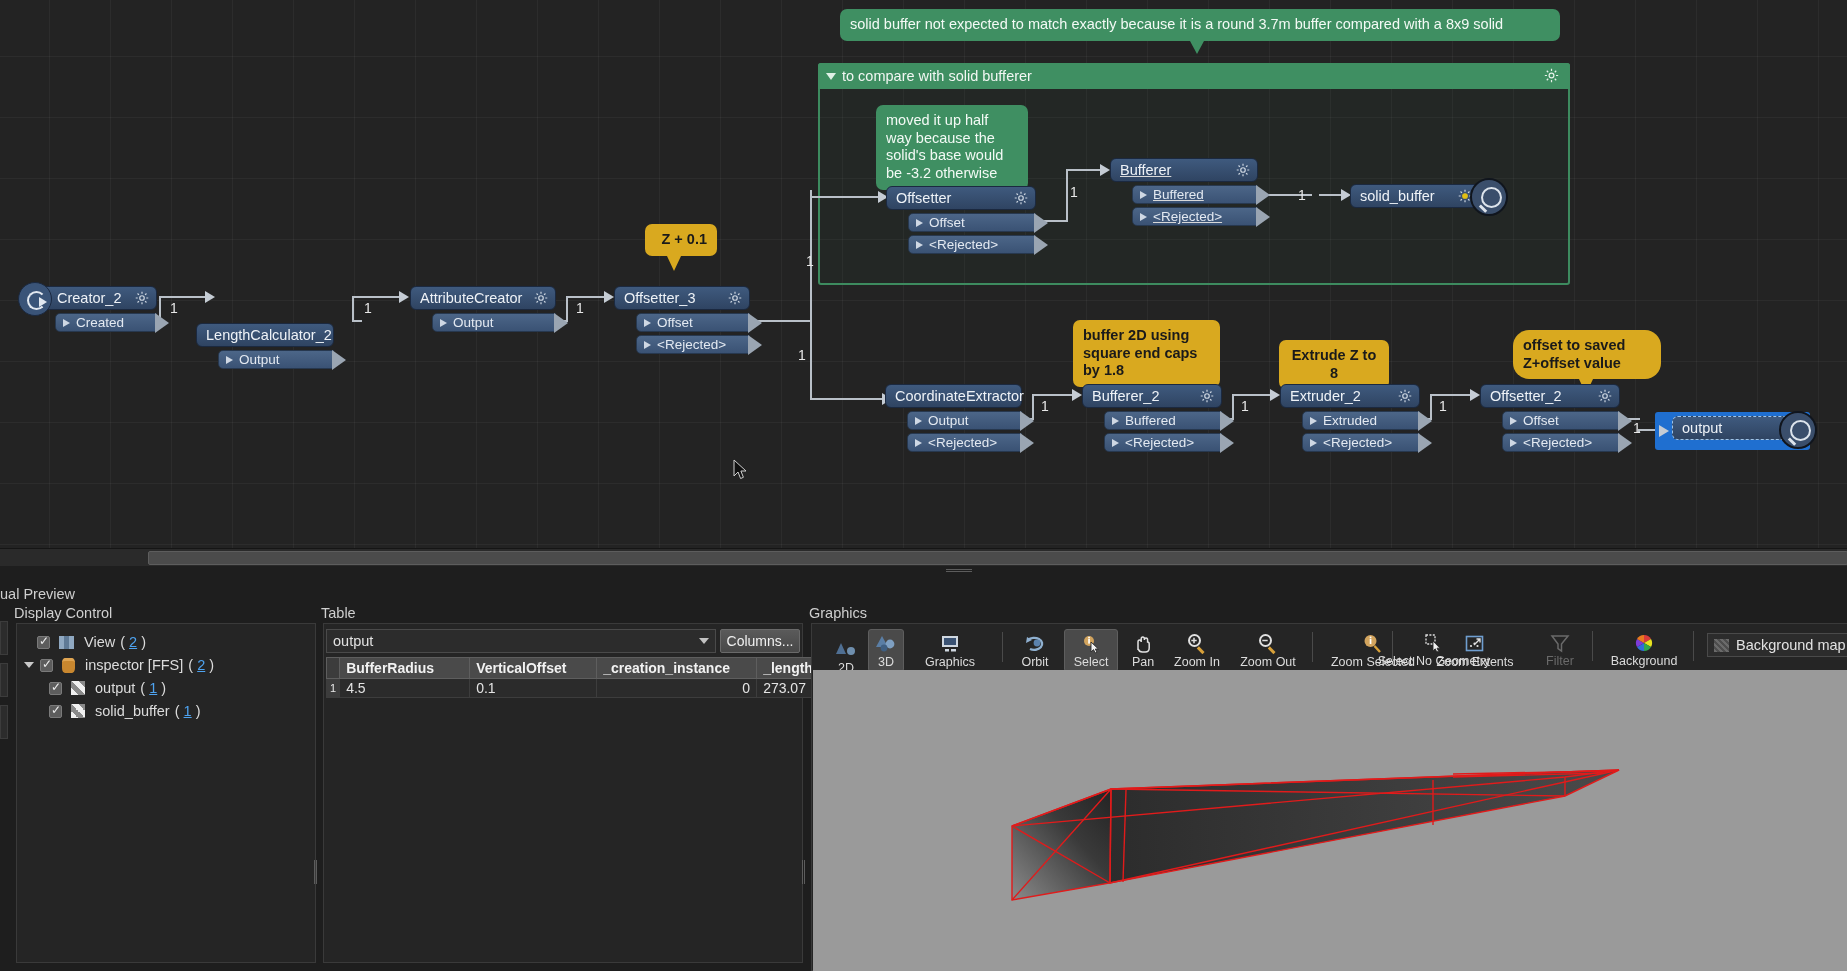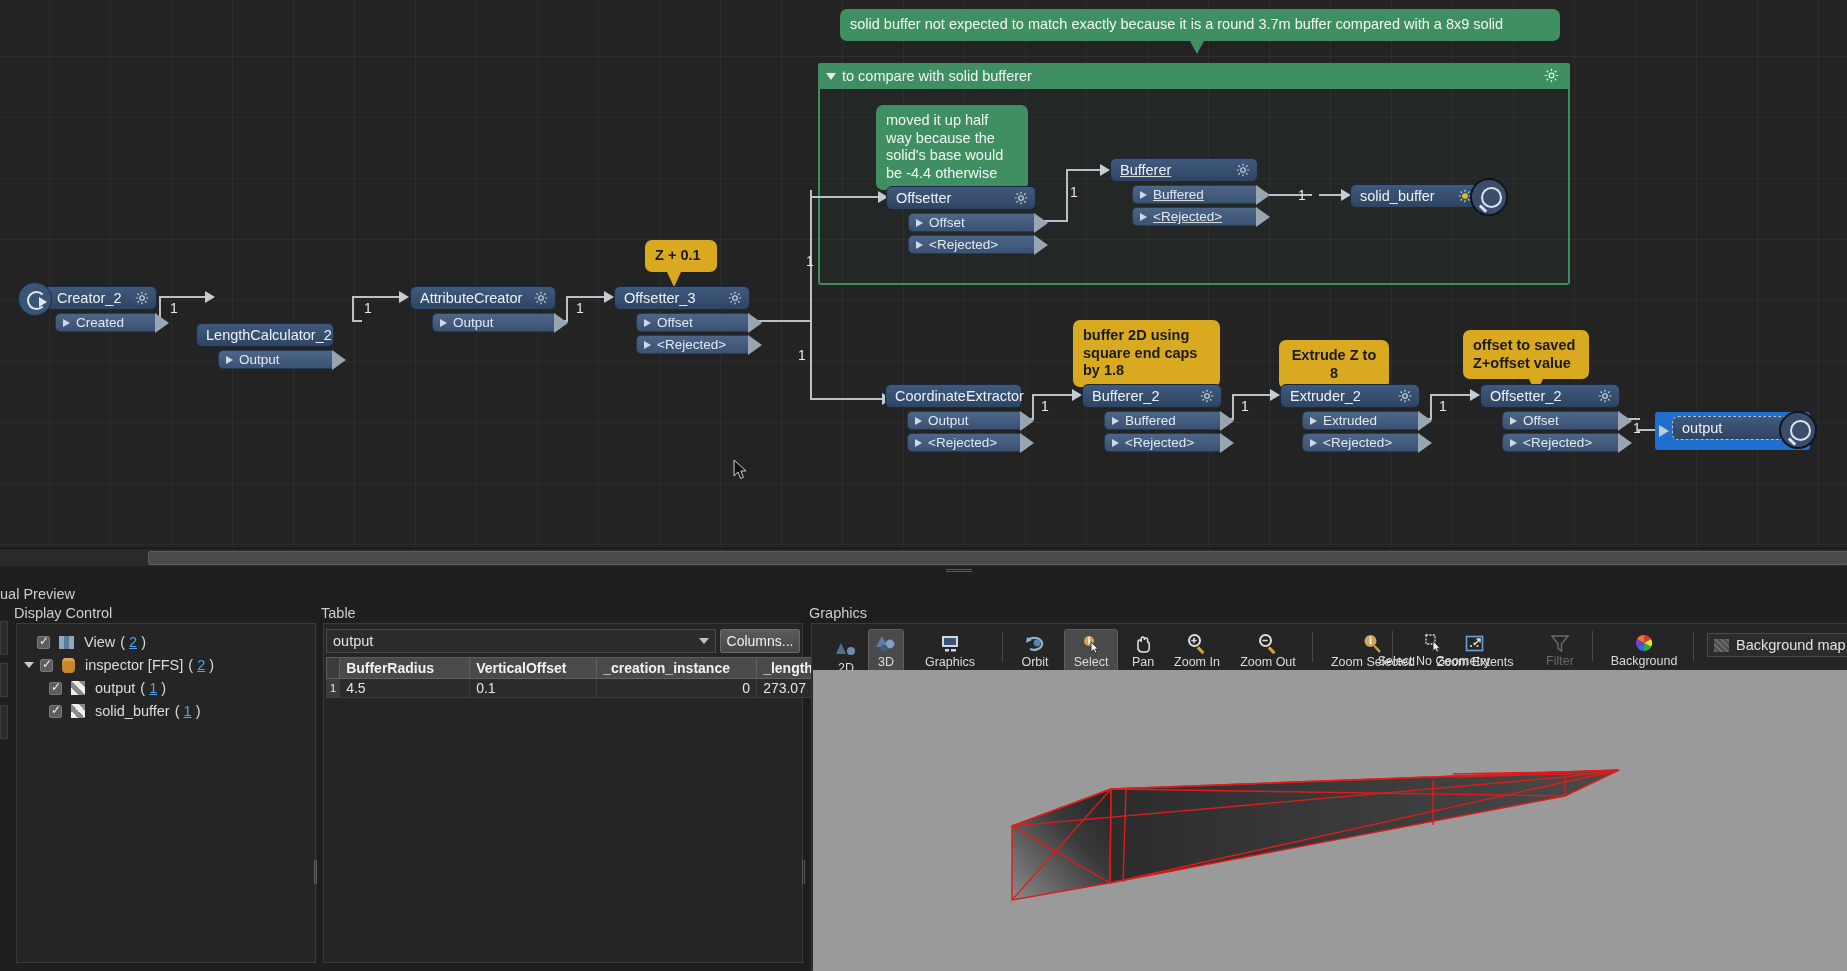--- a/index.html
+++ b/index.html
@@ -163,41 +163,41 @@
       </svg>
     </div>
   </div>
 
   <div class="note green" style="left:840px; top:9px; width:720px;">
     <span>solid buffer not expected to match exactly because it is a round 3.7m buffer compared with a 8x9 solid</span>
     <span class="tail" style="left:350px; bottom:-13px;"></span>
   </div>
 
   <div class="note green" style="left:876px; top:105px; width:152px;">
-    <span>moved it up half way because the solid's base would be -4.4 otherwise</span>
+    <span>moved it up half way because the solid's base would be -3.2 otherwise</span>
     <span class="tail" style="left:62px; bottom:-13px;"></span>
   </div>
 
-  <div class="note yellow" style="left:645px; top:240px; width:72px; text-align:left;">
+  <div class="note yellow" style="left:645px; top:224px; width:72px; text-align:right;">
     <span>Z + 0.1</span>
     <span class="tail" style="left:22px; bottom:-15px;"></span>
   </div>
 
 
   <div class="note yellow" style="left:1073px; top:320px; width:147px;">
     <span>buffer 2D using square end caps by 1.8</span>
     <span class="tail" style="left:64px; bottom:-15px;"></span>
   </div>
 
   <div class="note yellow" style="left:1279px; top:340px; width:110px; text-align:center;">
     <span>Extrude Z to 8</span>
     <span class="tail" style="left:50px; bottom:-15px;"></span>
   </div>
 
-  <div class="note yellow" style="left:1463px; top:330px; width:126px;">
+  <div class="note yellow" style="left:1513px; top:330px; width:148px;border-radius:16px;">
     <span>offset to saved Z+offset value</span>
     <span class="tail" style="left:66px; bottom:-15px;"></span>
   </div>
 
   <div class="edge" style="left:159px;top:320px;width:5px;height:2px;"></div>
   <div class="edge" style="left:159px;top:297px;width:2px;height:25px;"></div>
   <div class="edge" style="left:159px;top:296px;width:54px;height:2px;"></div>
   <div class="earrow" style="left:205px;top:291px;"></div>
   <span class="elabel" style="left:170px;top:300px;">1</span>
 

